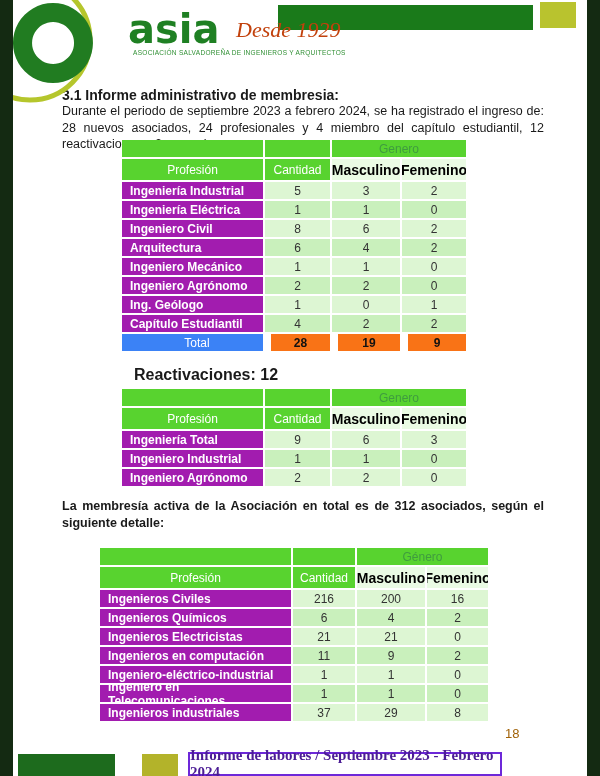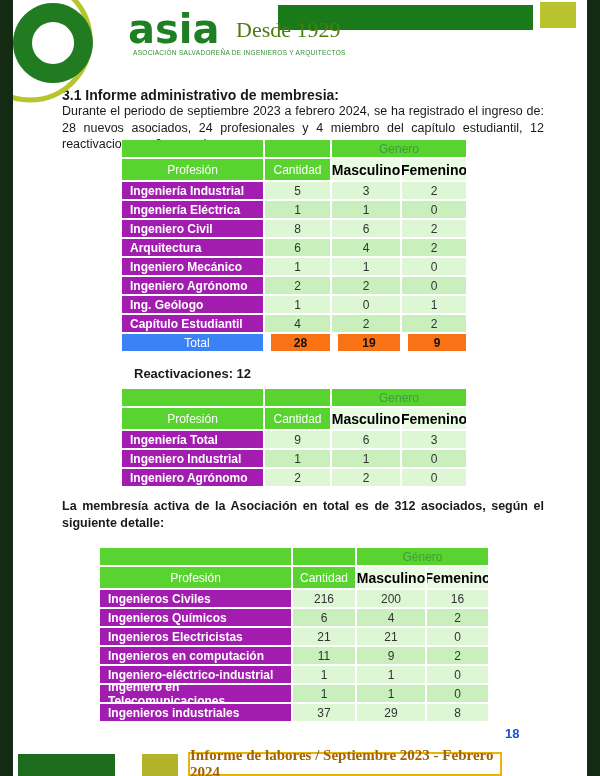--- a/index.html
+++ b/index.html
@@ -10,54 +10,54 @@
     font-family:"Liberation Sans", sans-serif; color:#1a1a1a;
   }
   
   .strip { position:absolute; top:0; width:13px; height:776px; background:#142a12; z-index:6; }
   .strip.left { left:0; } .strip.right { right:0; }
   
   #corner-decor { position:absolute; left:0; top:0; z-index:5; }
   
   .brand { position:absolute; left:128px; top:6px; font-size:40px; font-weight:bold;
            letter-spacing:0px; color:#1f8023; z-index:2; font-family:"DejaVu Sans", sans-serif; }
-  .since { position:absolute; left:236px; top:17px; font-size:22px; color:#4d7c0f;
-           font-family:"Liberation Serif", serif; z-index:2; }
+  .since { position:absolute; left:236px; top:17px; font-size:22px; color:#c2410c;
+           font-family:"Liberation Serif", serif; z-index:2;font-style:italic; }
   .tagline { position:absolute; left:133px; top:49px; font-size:6.5px; letter-spacing:0.3px;
              color:#2f8f33; z-index:2; white-space:nowrap; }
   .topbar-green { position:absolute; left:278px; top:5px; width:255px; height:25px; background:#1a7a1a; }
   .topbar-olive { position:absolute; left:540px; top:2px; width:36px; height:26px; background:#b9c32e; }
   
   .h-section { position:absolute; left:62px; top:87px; width:482px; font-size:14px; font-weight:bold; }
   .para { position:absolute; left:62px; top:103px; width:482px; font-size:12.5px;
           line-height:16.5px; text-align:justify; }
   .para-bold { position:absolute; left:62px; top:498px; width:482px; font-size:12.5px;
                font-weight:bold; line-height:16.5px; text-align:justify; }
-  .react-label { position:absolute; left:134px; top:366px; font-size:13px; font-weight:bold; }
+  .react-label { position:absolute; left:134px; top:366px; font-size:16px; font-weight:bold; }
   
   .gtable { position:absolute; display:grid; gap:2px; z-index:1; }
   #table1 { left:122px; top:140px; grid-template-columns:141px 65px 68px 64px; }
   #table2 { left:122px; top:389px; grid-template-columns:141px 65px 68px 64px; }
   #table3 { left:100px; top:548px; grid-template-columns:191px 62px 68px 61px; }
   .cell { display:flex; align-items:center; justify-content:center; font-size:12px; overflow:hidden; }
   .c-green { background:#58d32f; color:#ffffff; }
   .c-genero { color:#3f9c3f; }
   .c-h2light { background:#eafbe4; color:#000; font-weight:bold; font-size:14px; }
   .c-prof { background:#a21caf; color:#ffffff; font-weight:bold; justify-content:flex-start; padding-left:8px; }
   .c-num { background:#ddf6d3; color:#333; }
   .c-num.alt { background:#c9f0bc; }
   .c-total-label { background:#3b82f6; color:#ffffff;padding-left:9px; }
   .c-total-num { background:#f97316; color:#111; font-weight:bold;margin-left:6px; }
   
-  .page-number { position:absolute; left:505px; top:726px; font-size:13px; font-weight:bold; color:#1d4ed8; }
+  .page-number { position:absolute; left:505px; top:726px; font-size:13px; font-weight:normal; color:#a16207; }
   .footer-green { position:absolute; left:18px; top:754px; width:97px; height:22px; background:#1d6b1d; z-index:4; }
   .footer-olive { position:absolute; left:142px; top:754px; width:36px; height:22px; background:#b3b32a; z-index:4; }
   .footer-box { position:absolute; left:188px; top:752px; width:314px; height:24px; background:#fff;
-                border:2px solid #eab308; display:flex; align-items:center; justify-content:center;
-                font-family:"Liberation Serif", serif; font-weight:bold; font-size:15px; color:#a16207; z-index:4; }
+                border:2px solid #6d28d9; display:flex; align-items:center; justify-content:center;
+                font-family:"Liberation Serif", serif; font-weight:bold; font-size:15px; color:#4c1d95; z-index:4; }
 </style>
 </head>
 <body>
 
 <div id="page">
 
   <svg id="corner-decor" width="140" height="140" viewBox="0 0 140 140">
     <circle cx="30" cy="40" r="60" fill="none" stroke="#b5c62c" stroke-width="5"></circle>
     <path d="M53,3 A40,40 0 1 1 52.9,3 Z M53,22 A21,21 0 1 0 53.1,22 Z" fill="#217c21" fill-rule="evenodd"></path>
   </svg>

